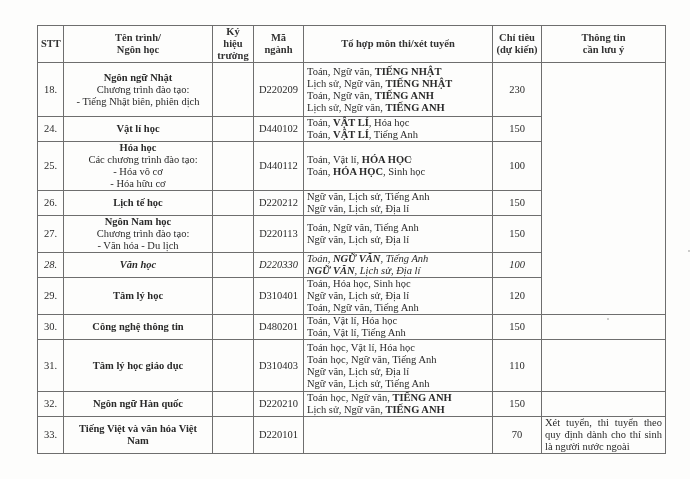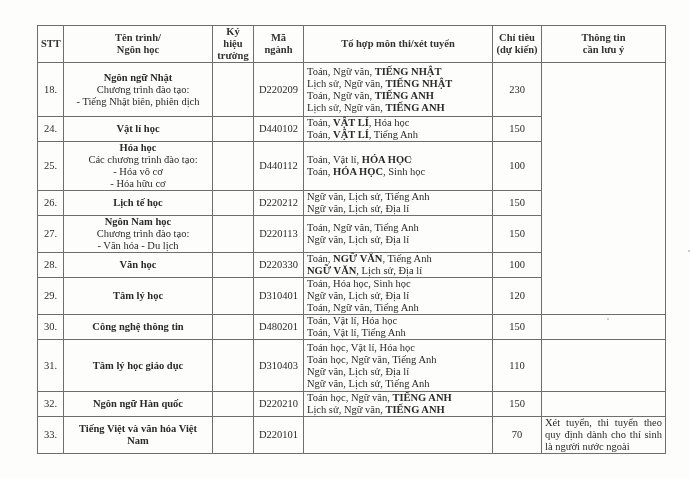--- a/index.html
+++ b/index.html
@@ -169,21 +169,21 @@
             <span class="sub">- Văn hóa - Du lịch</span>
           </td>
           <td></td>
           <td class="code">D220113</td>
           <td class="combo">
             <span class="line"><span>Toán, Ngữ văn, Tiếng Anh</span><b></b><span></span></span>
             <span class="line"><span>Ngữ văn, Lịch sử, Địa lí</span><b></b><span></span></span>
           </td>
           <td class="quota">150</td>
         </tr>
-        <tr style="height: 25px;">
+        <tr style="height: 25px; font-style: italic;">
           <td class="stt">28.</td>
           <td class="name">
             <span class="major">Văn học</span>
           </td>
           <td></td>
           <td class="code">D220330</td>
           <td class="combo">
             <span class="line"><span>Toán, </span><b>NGỮ VĂN</b><span>, Tiếng Anh</span></span>
             <span class="line"><span></span><b>NGỮ VĂN</b><span>, Lịch sử, Địa lí</span></span>
           </td>

